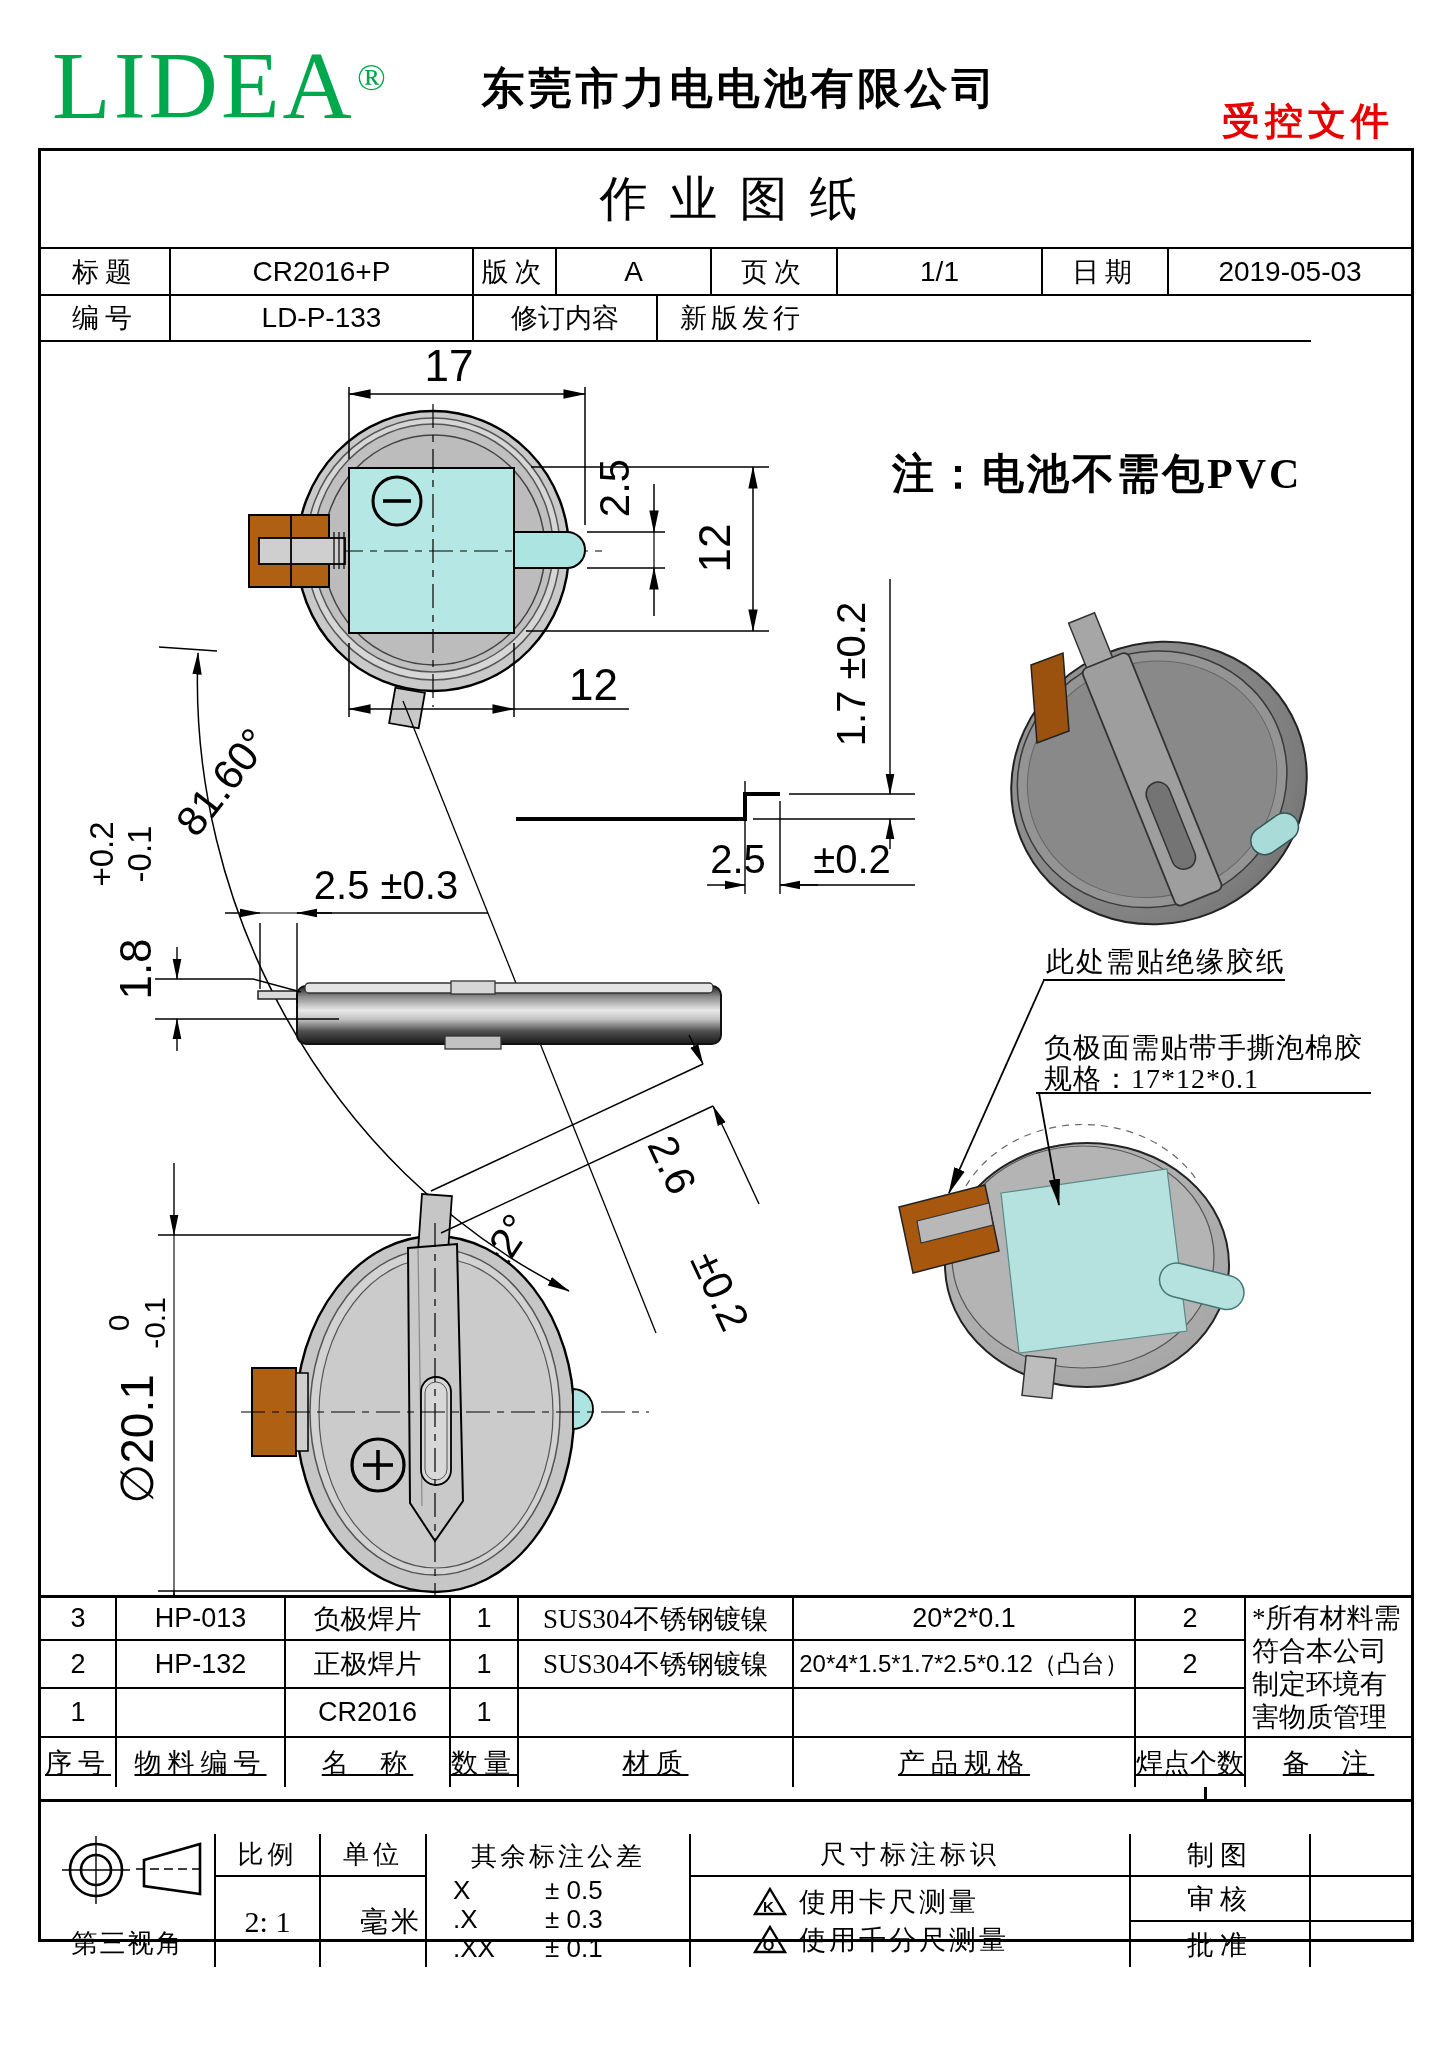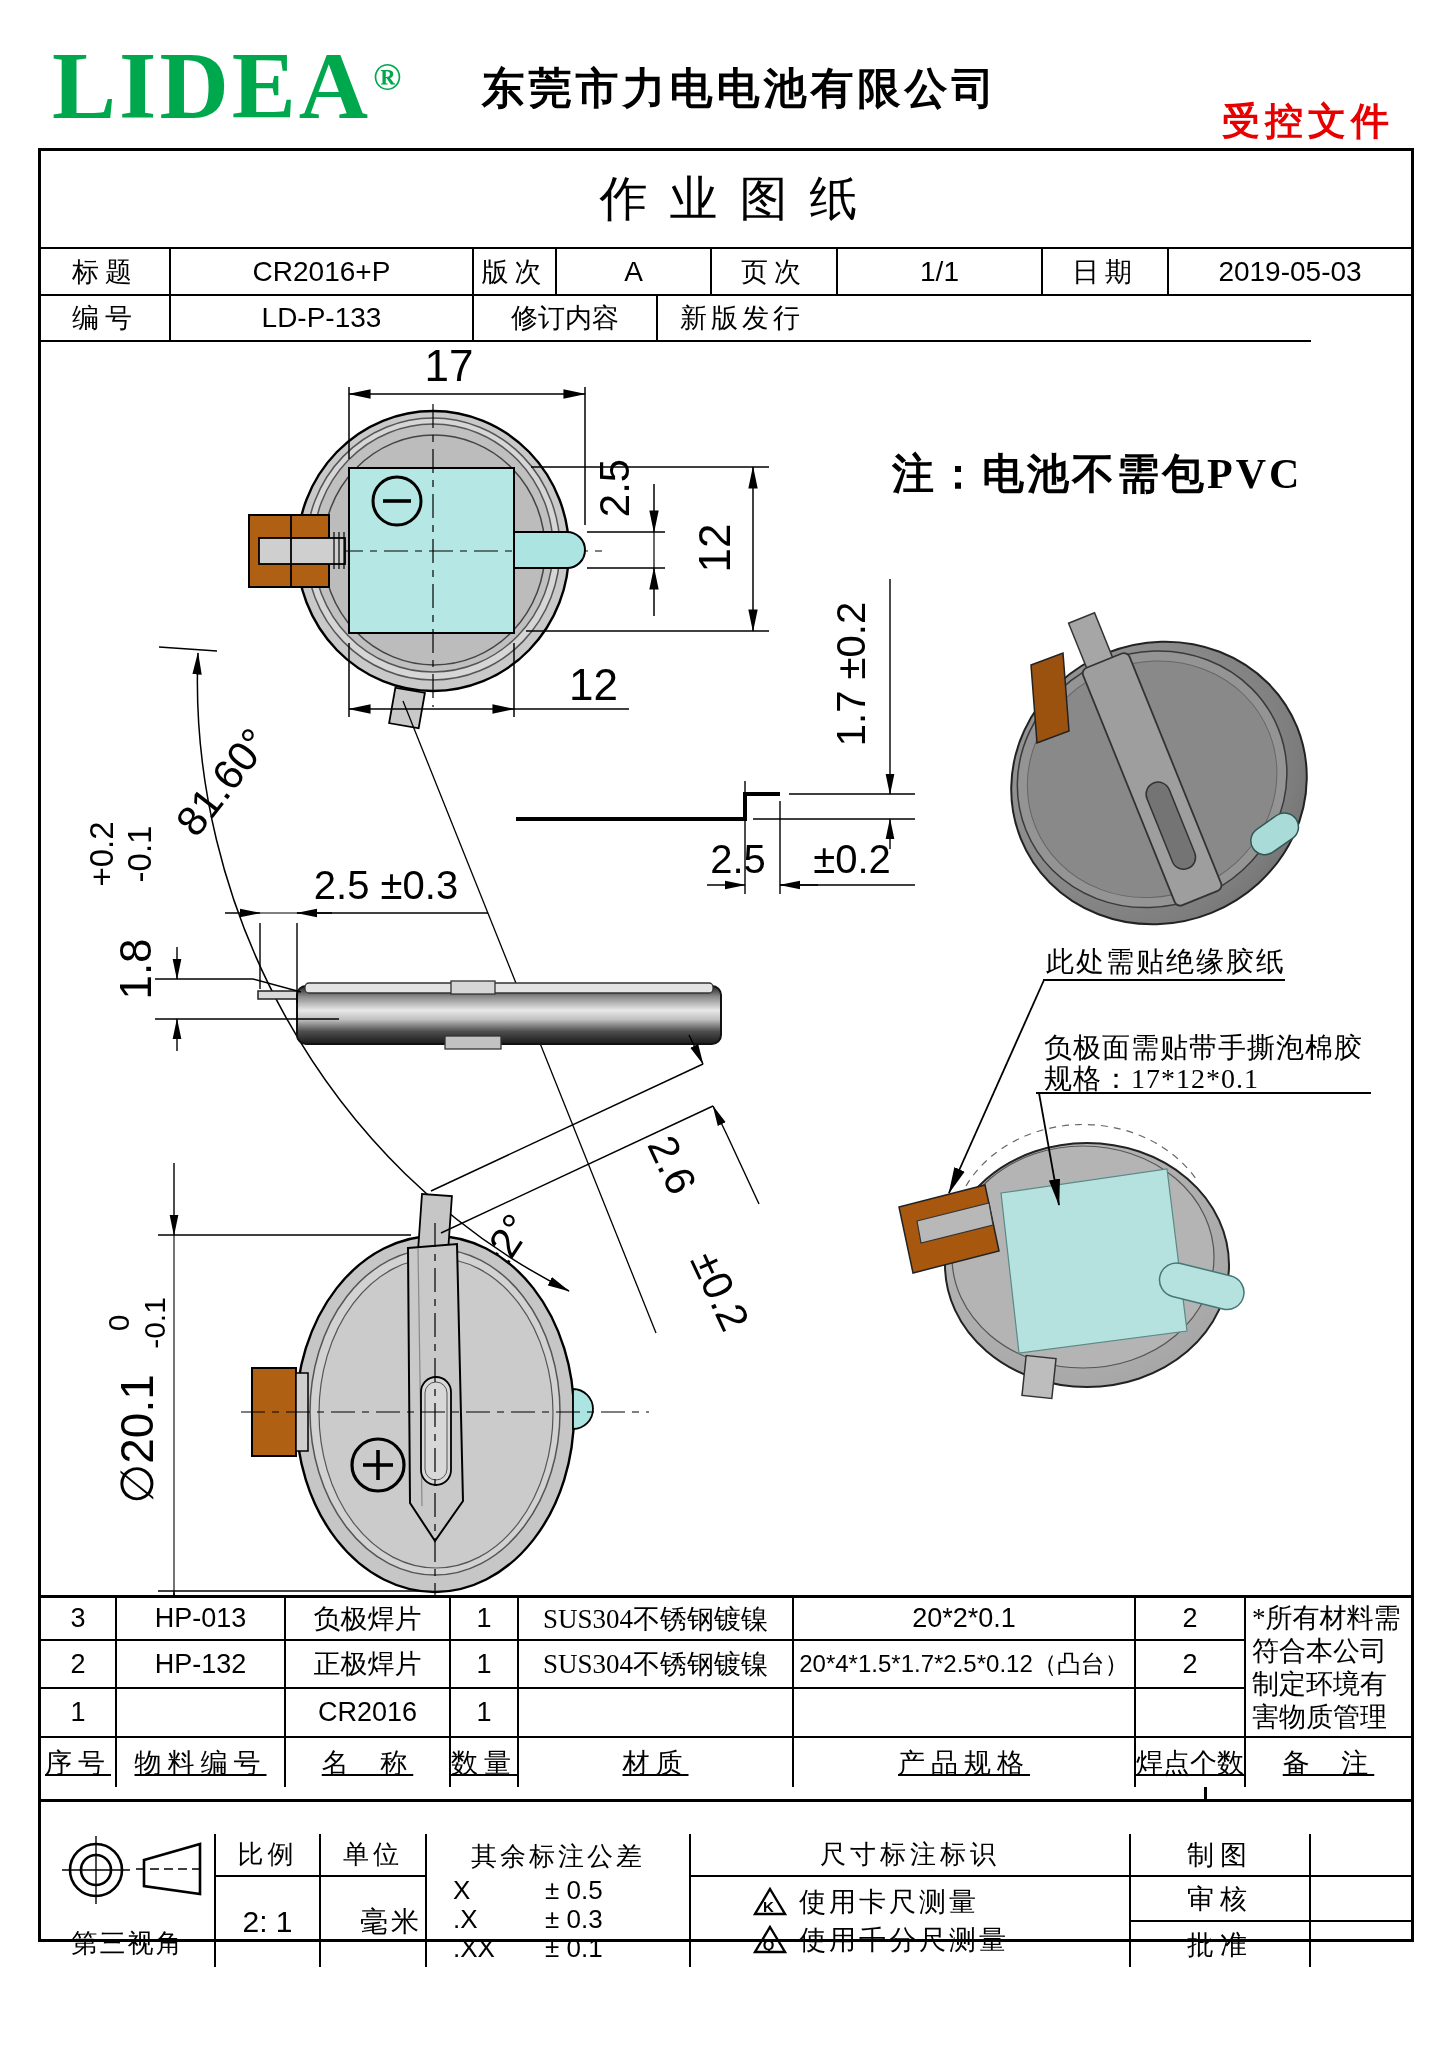--- a/index.html
+++ b/index.html
@@ -3,21 +3,21 @@
 <meta charset="utf-8">
 <style>
   * { margin:0; padding:0; box-sizing:border-box; }
   html,body { background:#888; }
   #page {
     position:relative; width:1447px; height:2047px; background:#fff;
     font-family:"Liberation Serif", serif; color:#000; overflow:hidden;
   }
   .abs { position:absolute; }
   
-  #logo { left:52px; top:38px; font-family:"Liberation Serif",serif; font-weight:700;
+  #logo { left:52px; top:38px; font-family:"Liberation Serif",serif; font-weight:400;
           font-size:96px; letter-spacing:3px; color:#00a84d; line-height:1; }
   #logo sup { font-size:38px; vertical-align:28px; margin-left:2px; }
   #company { left:470px; top:60px; width:540px; text-align:center; font-size:43px;
              font-weight:600; letter-spacing:4px; }
   #controlled { left:1222px; top:96px; font-size:38px; font-weight:bold; color:#e80000;
                 letter-spacing:5px; }
   
   #frame { left:38px; top:148px; width:1376px; height:1794px; border:3px solid #000; }
   .row-title { height:98px; border-bottom:2px solid #000; display:flex;
                align-items:center; justify-content:center; font-size:48px;
@@ -45,21 +45,21 @@
   
   #strip { height:15px; border-bottom:3px solid #000; position:relative; }
   #strip .vdiv { position:absolute; left:1163px; top:0; width:3px; height:100%; background:#000; }
   
   #foot { display:grid; grid-template-columns:175px 105px 106px 264px 440px 180px 100px;
           height:137px; }
   .fcol { border-right:2px solid #000; display:flex; flex-direction:column;margin-top:32px; }
   .fcol:last-child { border-right:none; }
   .fhead { height:43px; border-bottom:2px solid #000; display:flex; align-items:center;
            justify-content:center; font-size:26px; letter-spacing:4px; flex:none; }
-  .fval { flex:1; display:flex; align-items:center; justify-content:center; font-size:30px; }
+  .fval { flex:1; display:flex; align-items:center; justify-content:center; font-size:30px;font-family:Liberation Serif, serif; }
   .fcell { display:flex; align-items:center; justify-content:center; font-size:27px;
            letter-spacing:6px; }
   .tolbox { padding:2px 0 0 0; }
   .tolbox .tl { display:flex; padding-left:26px; font-family:"Liberation Sans",sans-serif;
                 font-size:26px; height:29px; align-items:center; }
   .tolbox .tl .s { width:92px; }
   .marks { flex:1; display:flex; flex-direction:column; justify-content:space-around;
            padding:6px 0 8px 62px; }
   .markrow { display:flex; align-items:center; gap:12px; font-size:27px; letter-spacing:3px; }
   #symcell { align-items:center; justify-content:flex-end; padding-bottom:6px; }

